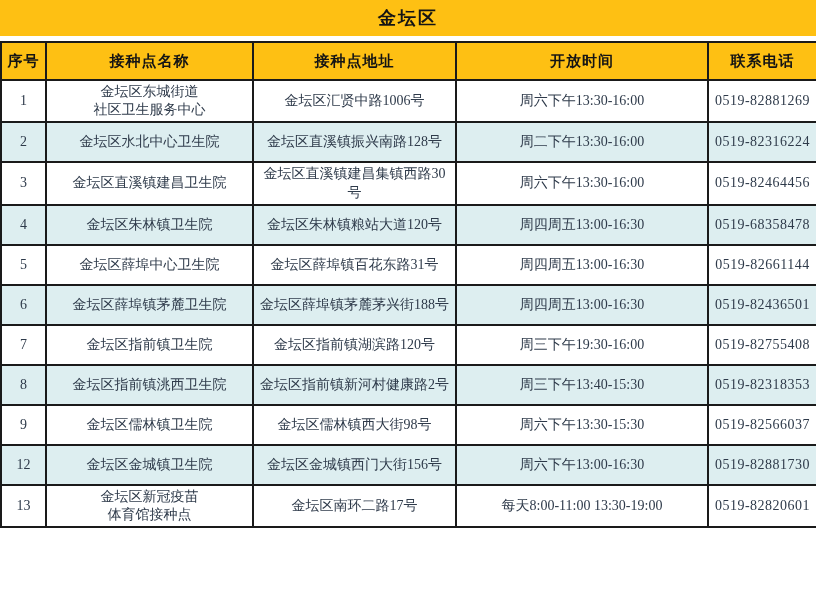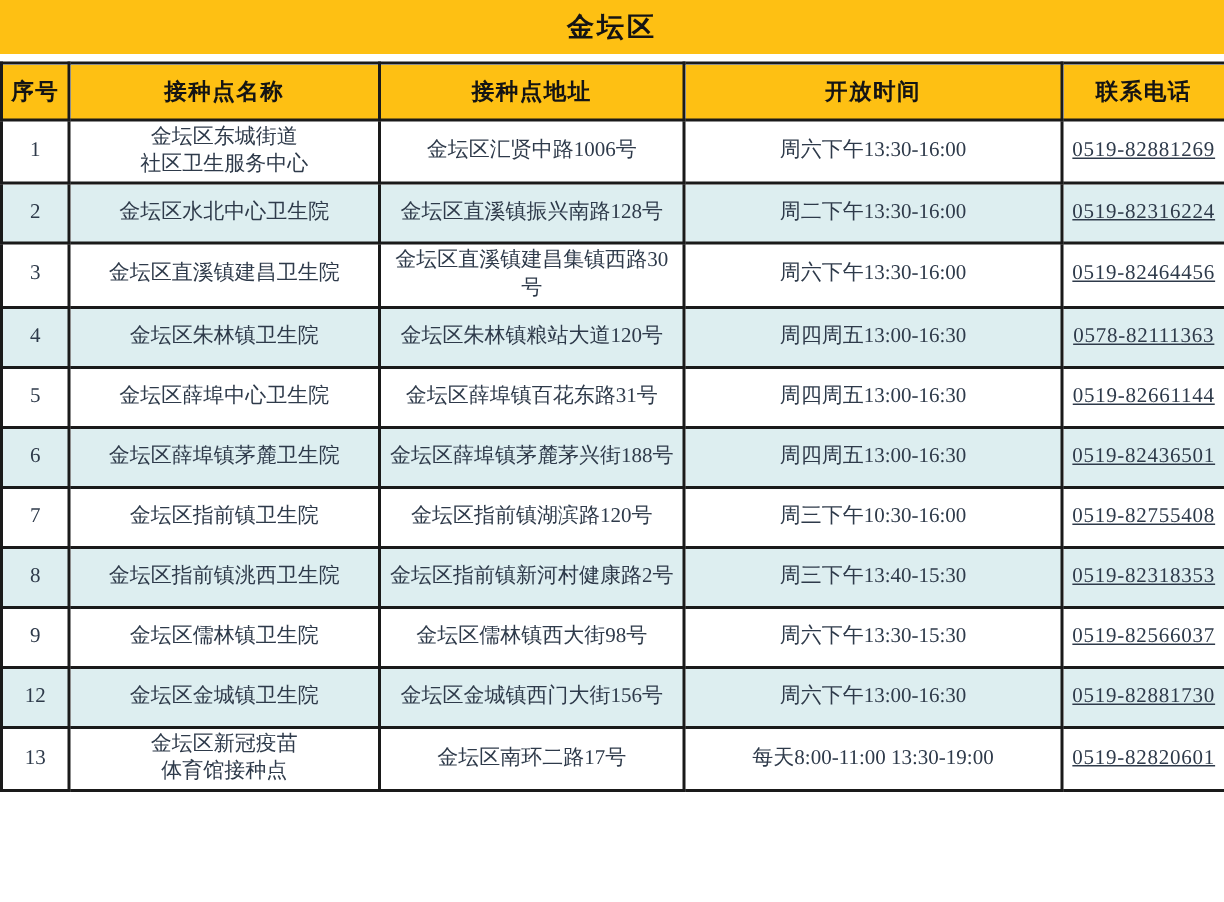--- a/index.html
+++ b/index.html
@@ -59,21 +59,21 @@
     color: #2e3a4a;
     font-size: 14px;
     height: 40px;
     background: #ffffff;
     line-height: 1.3;
   }
   table.sites tbody tr:nth-child(even) td {
     background: #ddeef0;
   }
   td.c-name { white-space: pre-line; }
-  td.c-phone { letter-spacing: 0.5px; text-decoration: underline; }
+  td.c-phone { letter-spacing: 0.5px; }
 </style>
 </head>
 <body>
 
 <div class="page">
   <div class="title-bar">金坛区</div>
   <div class="gap"></div>
   <table class="sites">
     <colgroup>
       <col style="width:45px">
@@ -112,41 +112,41 @@
           <td class="c-name">金坛区直溪镇建昌卫生院</td>
           <td class="c-addr">金坛区直溪镇建昌集镇西路30号</td>
           <td class="c-time">周六下午13:30-16:00</td>
           <td class="c-phone">0519-82464456</td>
         </tr>
         <tr>
           <td class="c-no">4</td>
           <td class="c-name">金坛区朱林镇卫生院</td>
           <td class="c-addr">金坛区朱林镇粮站大道120号</td>
           <td class="c-time">周四周五13:00-16:30</td>
-          <td class="c-phone">0578-82111363</td>
+          <td class="c-phone">0519-68358478</td>
         </tr>
         <tr>
           <td class="c-no">5</td>
           <td class="c-name">金坛区薛埠中心卫生院</td>
           <td class="c-addr">金坛区薛埠镇百花东路31号</td>
           <td class="c-time">周四周五13:00-16:30</td>
           <td class="c-phone">0519-82661144</td>
         </tr>
         <tr>
           <td class="c-no">6</td>
           <td class="c-name">金坛区薛埠镇茅麓卫生院</td>
           <td class="c-addr">金坛区薛埠镇茅麓茅兴街188号</td>
           <td class="c-time">周四周五13:00-16:30</td>
           <td class="c-phone">0519-82436501</td>
         </tr>
         <tr>
           <td class="c-no">7</td>
           <td class="c-name">金坛区指前镇卫生院</td>
           <td class="c-addr">金坛区指前镇湖滨路120号</td>
-          <td class="c-time">周三下午10:30-16:00</td>
+          <td class="c-time">周三下午19:30-16:00</td>
           <td class="c-phone">0519-82755408</td>
         </tr>
         <tr>
           <td class="c-no">8</td>
           <td class="c-name">金坛区指前镇洮西卫生院</td>
           <td class="c-addr">金坛区指前镇新河村健康路2号</td>
           <td class="c-time">周三下午13:40-15:30</td>
           <td class="c-phone">0519-82318353</td>
         </tr>
         <tr>

